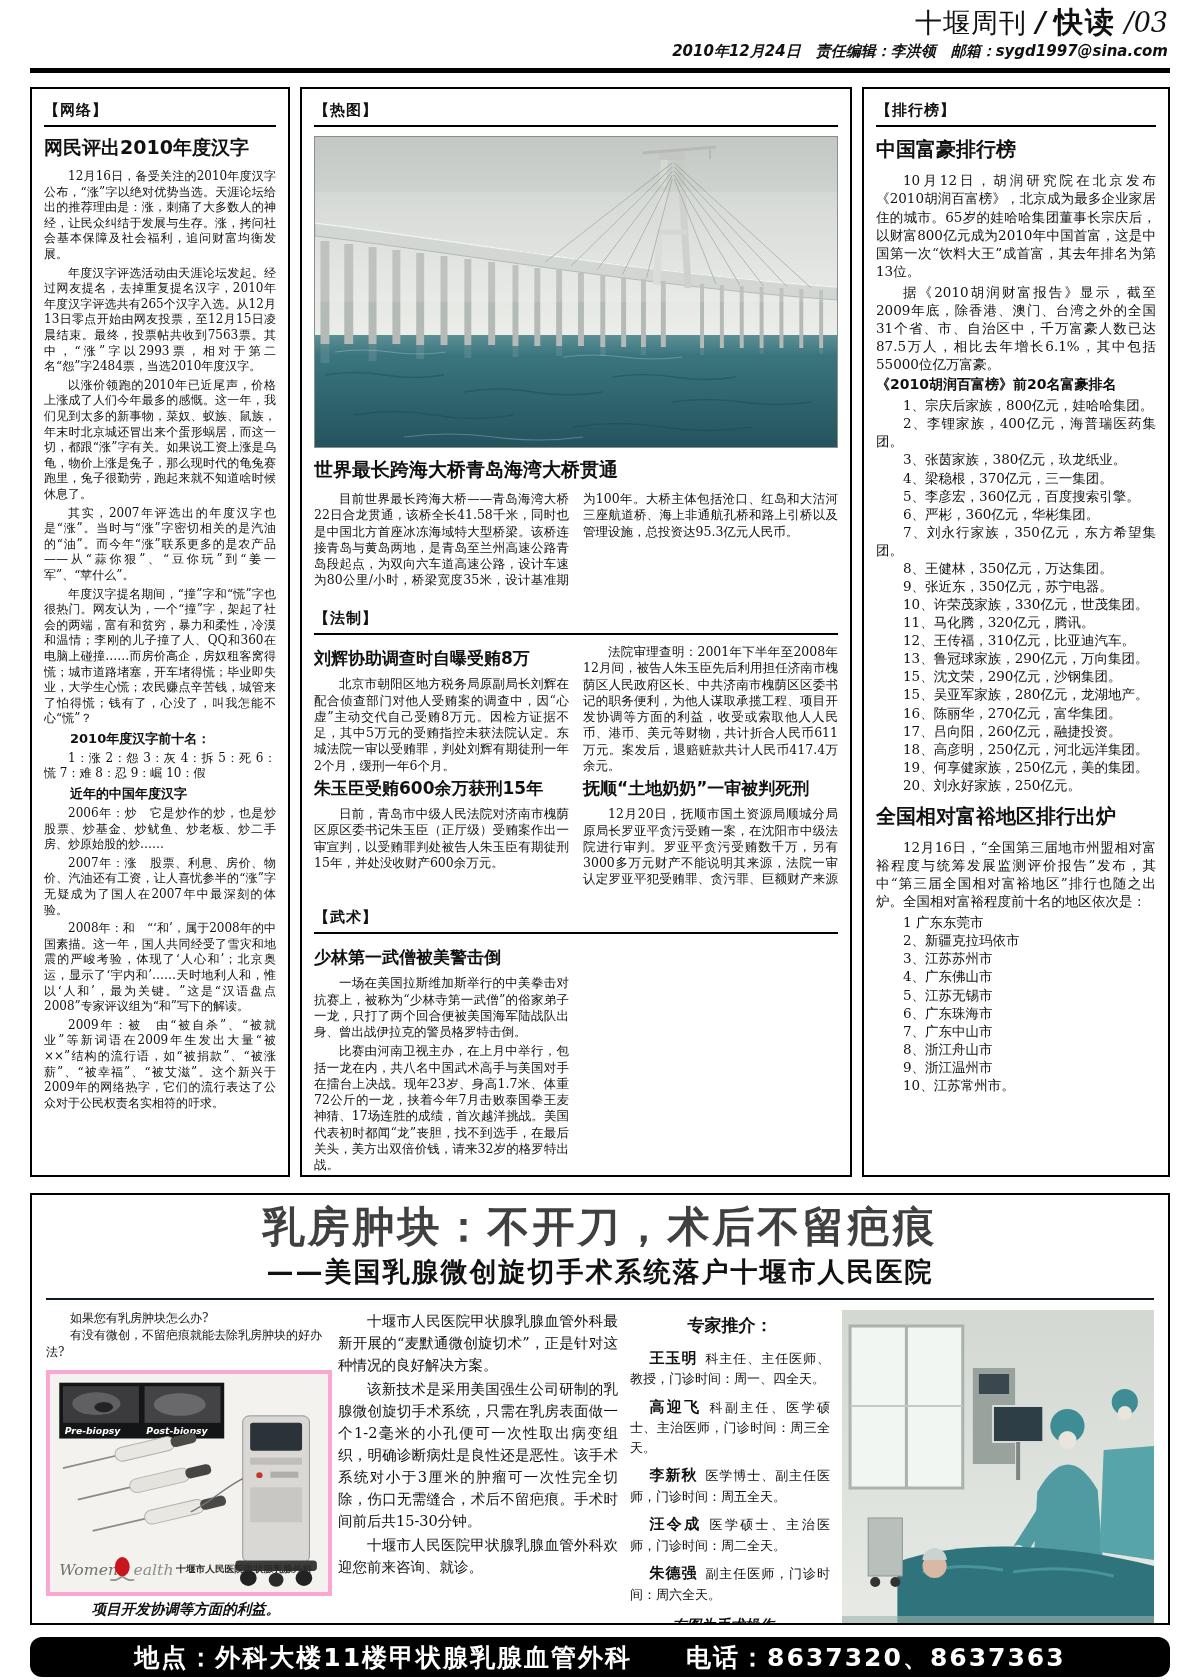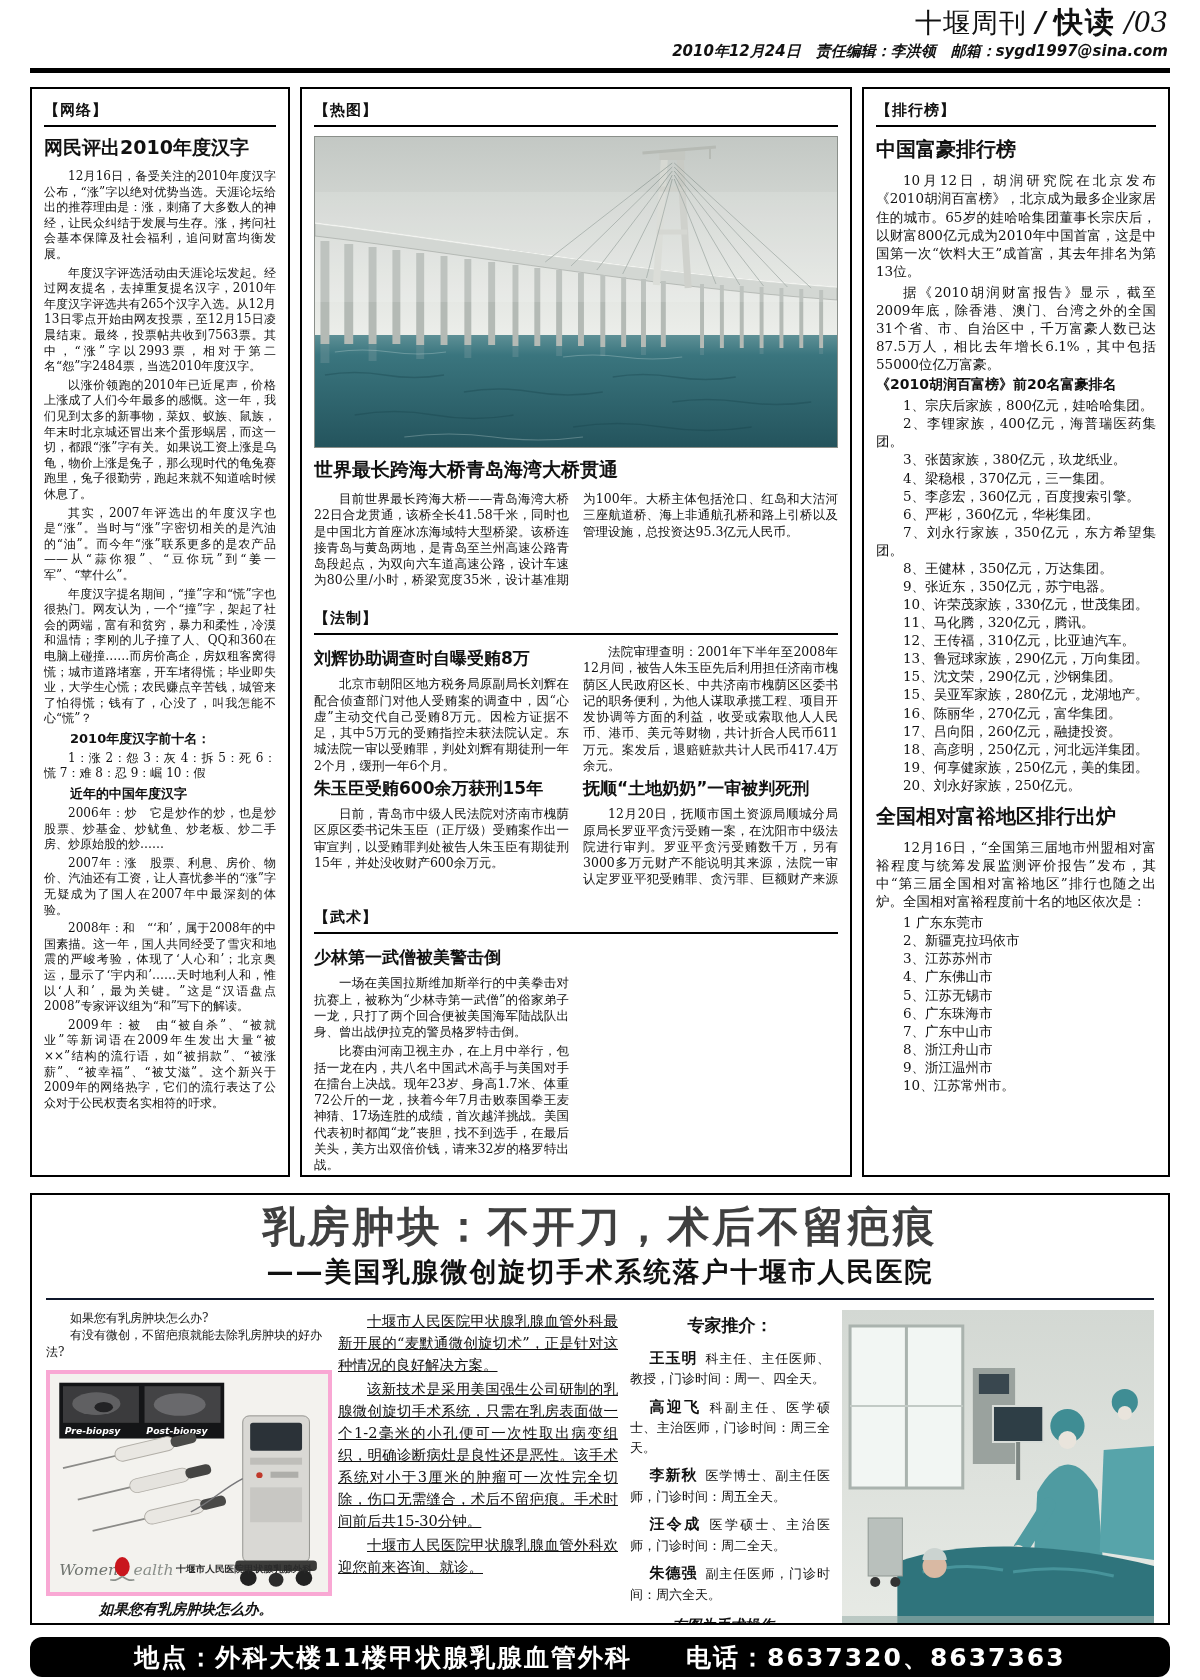--- a/index.html
+++ b/index.html
@@ -43,21 +43,21 @@
   
   .adbox{border:2px solid #000;margin-top:16px;height:432px;box-sizing:border-box;padding:8px 14px 6px;overflow:hidden;}
   .ad-headline{color:#404040;text-align:center;font-family:"DejaVu Sans",sans-serif;font-weight:900;font-size:42px;line-height:1.15;letter-spacing:3px;}
   .ad-subhead{text-align:center;font-size:27px;font-weight:600;letter-spacing:2px;border-bottom:2px solid #0f172a;padding-bottom:8px;margin-top:2px;}
   .ad-body{display:flex;gap:12px;margin-top:10px;height:330px;}
   .ad-c1{width:280px;} .ad-c2{width:280px;} .ad-c3{width:200px;} .ad-c4{flex:1;}
   .ad-c1 p.q{font-size:12px;line-height:1.45;text-indent:2em;margin:0;}
   .prod{width:278px;height:218px;border:4px solid #f9a8d4;margin-top:8px;}
   .prod svg{display:block;width:100%;height:100%;}
   .prod-cap{font-weight:700;font-style:italic;font-size:14.5px;text-align:center;margin-top:4px;}
-  .ad-c2 p{font-size:14.5px;line-height:1.52;text-align:justify;text-indent:2em;margin:0 0 2px;text-decoration:underline;}
+  .ad-c2 p{font-size:14.5px;line-height:1.52;text-align:justify;text-indent:2em;margin:0 0 2px;}
   .exp-head{font-family:"DejaVu Sans",sans-serif;font-weight:700;font-size:17px;text-align:center;margin:4px 0 10px;}
   p.expert{font-size:13px;line-height:1.5;text-align:justify;margin:0 0 7px;text-indent:1.5em;}
   p.expert b{font-family:"DejaVu Sans",sans-serif;font-size:15px;margin-right:8px;}
   .op-note{font-weight:700;font-style:italic;font-size:14.5px;text-align:center;margin-top:12px;}
   .surgery{width:100%;height:330px;}
   .surgery svg{display:block;width:100%;height:100%;}
   
   .footerbar{height:40px;background:#000;color:#fff;margin-top:12px;display:flex;align-items:center;justify-content:center;font-family:"DejaVu Sans",sans-serif;font-weight:700;font-size:25px;letter-spacing:2px;border-radius:12px;}
 </style>
 </head>
@@ -326,21 +326,21 @@
             <text x="10" y="230" font-size="17" font-style="italic" fill="#6f746f" font-family="DejaVu Serif, serif">Women</text>
             <g>
               <ellipse cx="78" cy="221" rx="8" ry="11" fill="#c9161d"></ellipse>
               <path d="M78,232 q-7,6 -13,4" stroke="#8a8f8a" stroke-width="2" fill="none"></path>
               <path d="M78,232 q7,6 13,4" stroke="#8a8f8a" stroke-width="2" fill="none"></path>
             </g>
             <text x="90" y="230" font-size="17" font-style="italic" fill="#8a8f8a" font-family="DejaVu Serif, serif">ealth</text>
             <text x="136" y="227" font-size="10.5" font-weight="bold" fill="#2b2b2b" font-family="DejaVu Sans, sans-serif">十堰市人民医院甲状腺乳腺外科</text>
           </svg>
         </div>
-        <div class="prod-cap">如果您有乳房肿块怎么办。</div>
+        <div class="prod-cap">项目开发协调等方面的利益。</div>
       </div>
 
       <div class="ad-c2">
         <p>十堰市人民医院甲状腺乳腺血管外科最新开展的“麦默通微创旋切术”，正是针对这种情况的良好解决方案。</p>
         <p>该新技术是采用美国强生公司研制的乳腺微创旋切手术系统，只需在乳房表面做一个1-2毫米的小孔便可一次性取出病变组织，明确诊断病灶是良性还是恶性。该手术系统对小于3厘米的肿瘤可一次性完全切除，伤口无需缝合，术后不留疤痕。手术时间前后共15-30分钟。</p>
         <p>十堰市人民医院甲状腺乳腺血管外科欢迎您前来咨询、就诊。</p>
       </div>
 
       <div class="ad-c3">
         <div class="exp-head">专家推介：</div>

